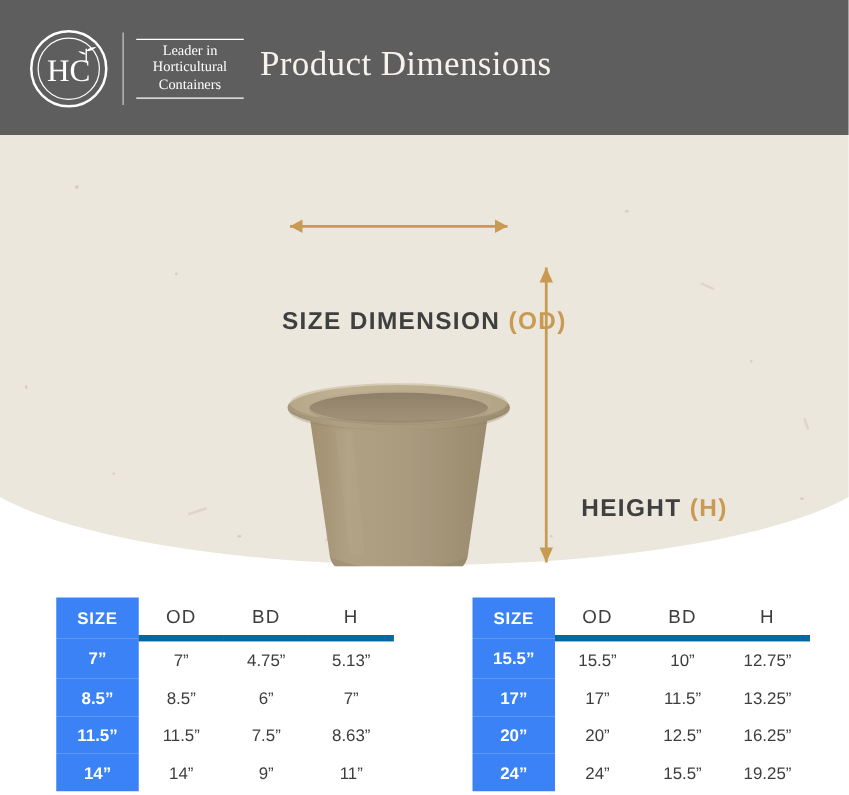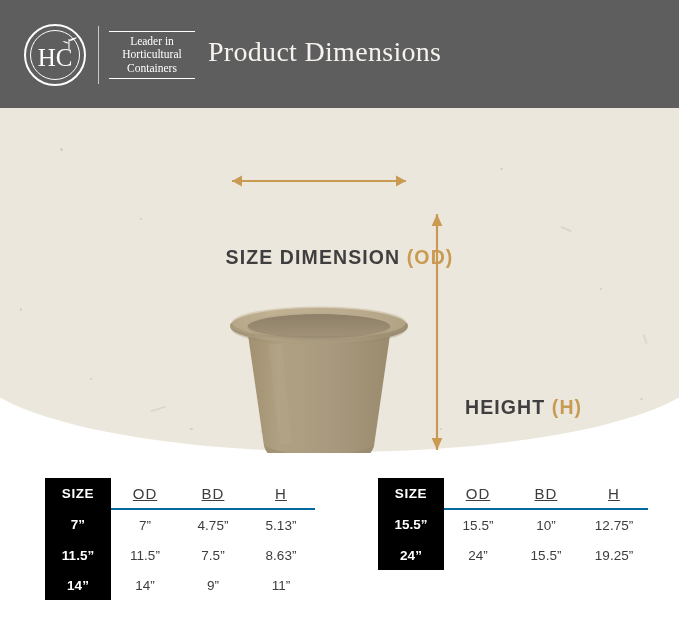--- a/index.html
+++ b/index.html
@@ -179,32 +179,31 @@
   .size-table th, .size-table td {
     padding: 0;
     height: 30px;
     text-align: center;
     vertical-align: middle;
     font-weight: normal;
   }
   .size-table th.col-size,
   .size-table td.col-size {
     width: 66px;
-    background: #000000;
+    background: #3b82f6;
     color: #ffffff;
     font-weight: bold;
   }
   .size-table th.col-size { letter-spacing: 0.6px; font-size: 13.5px; }
   .size-table th.col-data {
     font-size: 15px;
     letter-spacing: 1px;
     color: #3d3d3d;
-    border-bottom: 2px solid #0369a1;
+    border-bottom: 5px solid #0369a1;
     width: 68px;
-    text-decoration: underline;
   }
   .size-table td.col-data { width: 68px; font-size: 13.5px; }
 </style>
 </head>
 <body>
 
 <div id="page">
 
   <div id="header">
 
@@ -323,20 +322,26 @@
       </tr>
     </thead>
     <tbody>
       <tr>
         <td class="col-size">7”</td>
         <td class="col-data">7”</td>
         <td class="col-data">4.75”</td>
         <td class="col-data">5.13”</td>
       </tr>
       <tr>
+        <td class="col-size">8.5”</td>
+        <td class="col-data">8.5”</td>
+        <td class="col-data">6”</td>
+        <td class="col-data">7”</td>
+      </tr>
+      <tr>
         <td class="col-size">11.5”</td>
         <td class="col-data">11.5”</td>
         <td class="col-data">7.5”</td>
         <td class="col-data">8.63”</td>
       </tr>
       <tr>
         <td class="col-size">14”</td>
         <td class="col-data">14”</td>
         <td class="col-data">9”</td>
         <td class="col-data">11”</td>
@@ -354,20 +359,32 @@
       </tr>
     </thead>
     <tbody>
       <tr>
         <td class="col-size">15.5”</td>
         <td class="col-data">15.5”</td>
         <td class="col-data">10”</td>
         <td class="col-data">12.75”</td>
       </tr>
       <tr>
+        <td class="col-size">17”</td>
+        <td class="col-data">17”</td>
+        <td class="col-data">11.5”</td>
+        <td class="col-data">13.25”</td>
+      </tr>
+      <tr>
+        <td class="col-size">20”</td>
+        <td class="col-data">20”</td>
+        <td class="col-data">12.5”</td>
+        <td class="col-data">16.25”</td>
+      </tr>
+      <tr>
         <td class="col-size">24”</td>
         <td class="col-data">24”</td>
         <td class="col-data">15.5”</td>
         <td class="col-data">19.25”</td>
       </tr>
     </tbody>
   </table>
 
 </div>
 

